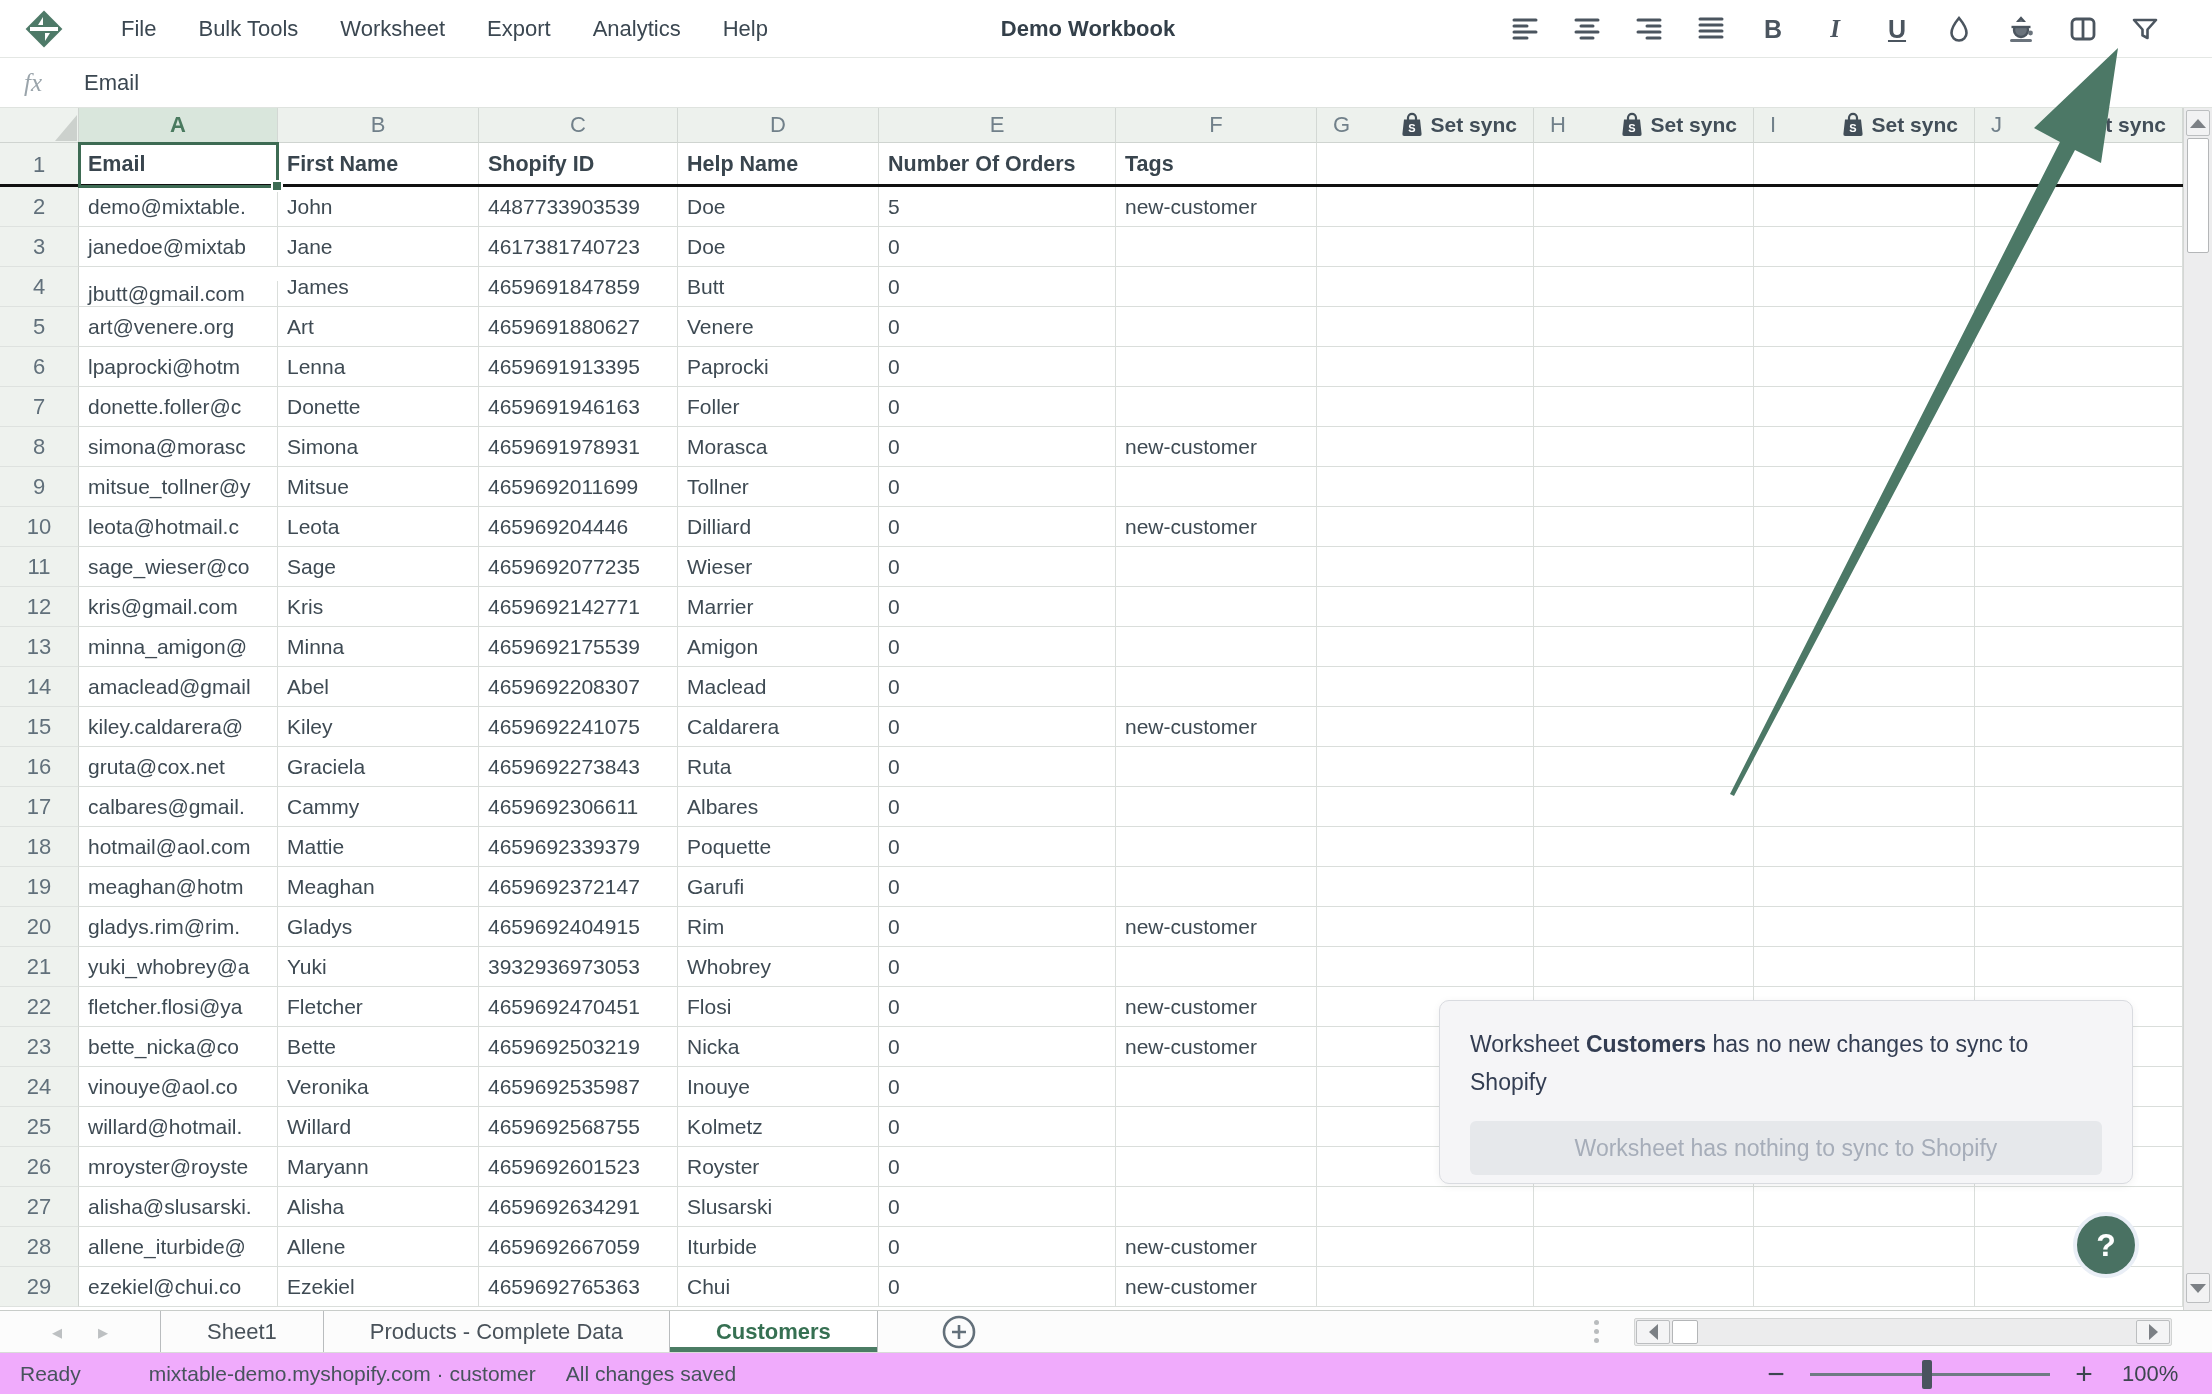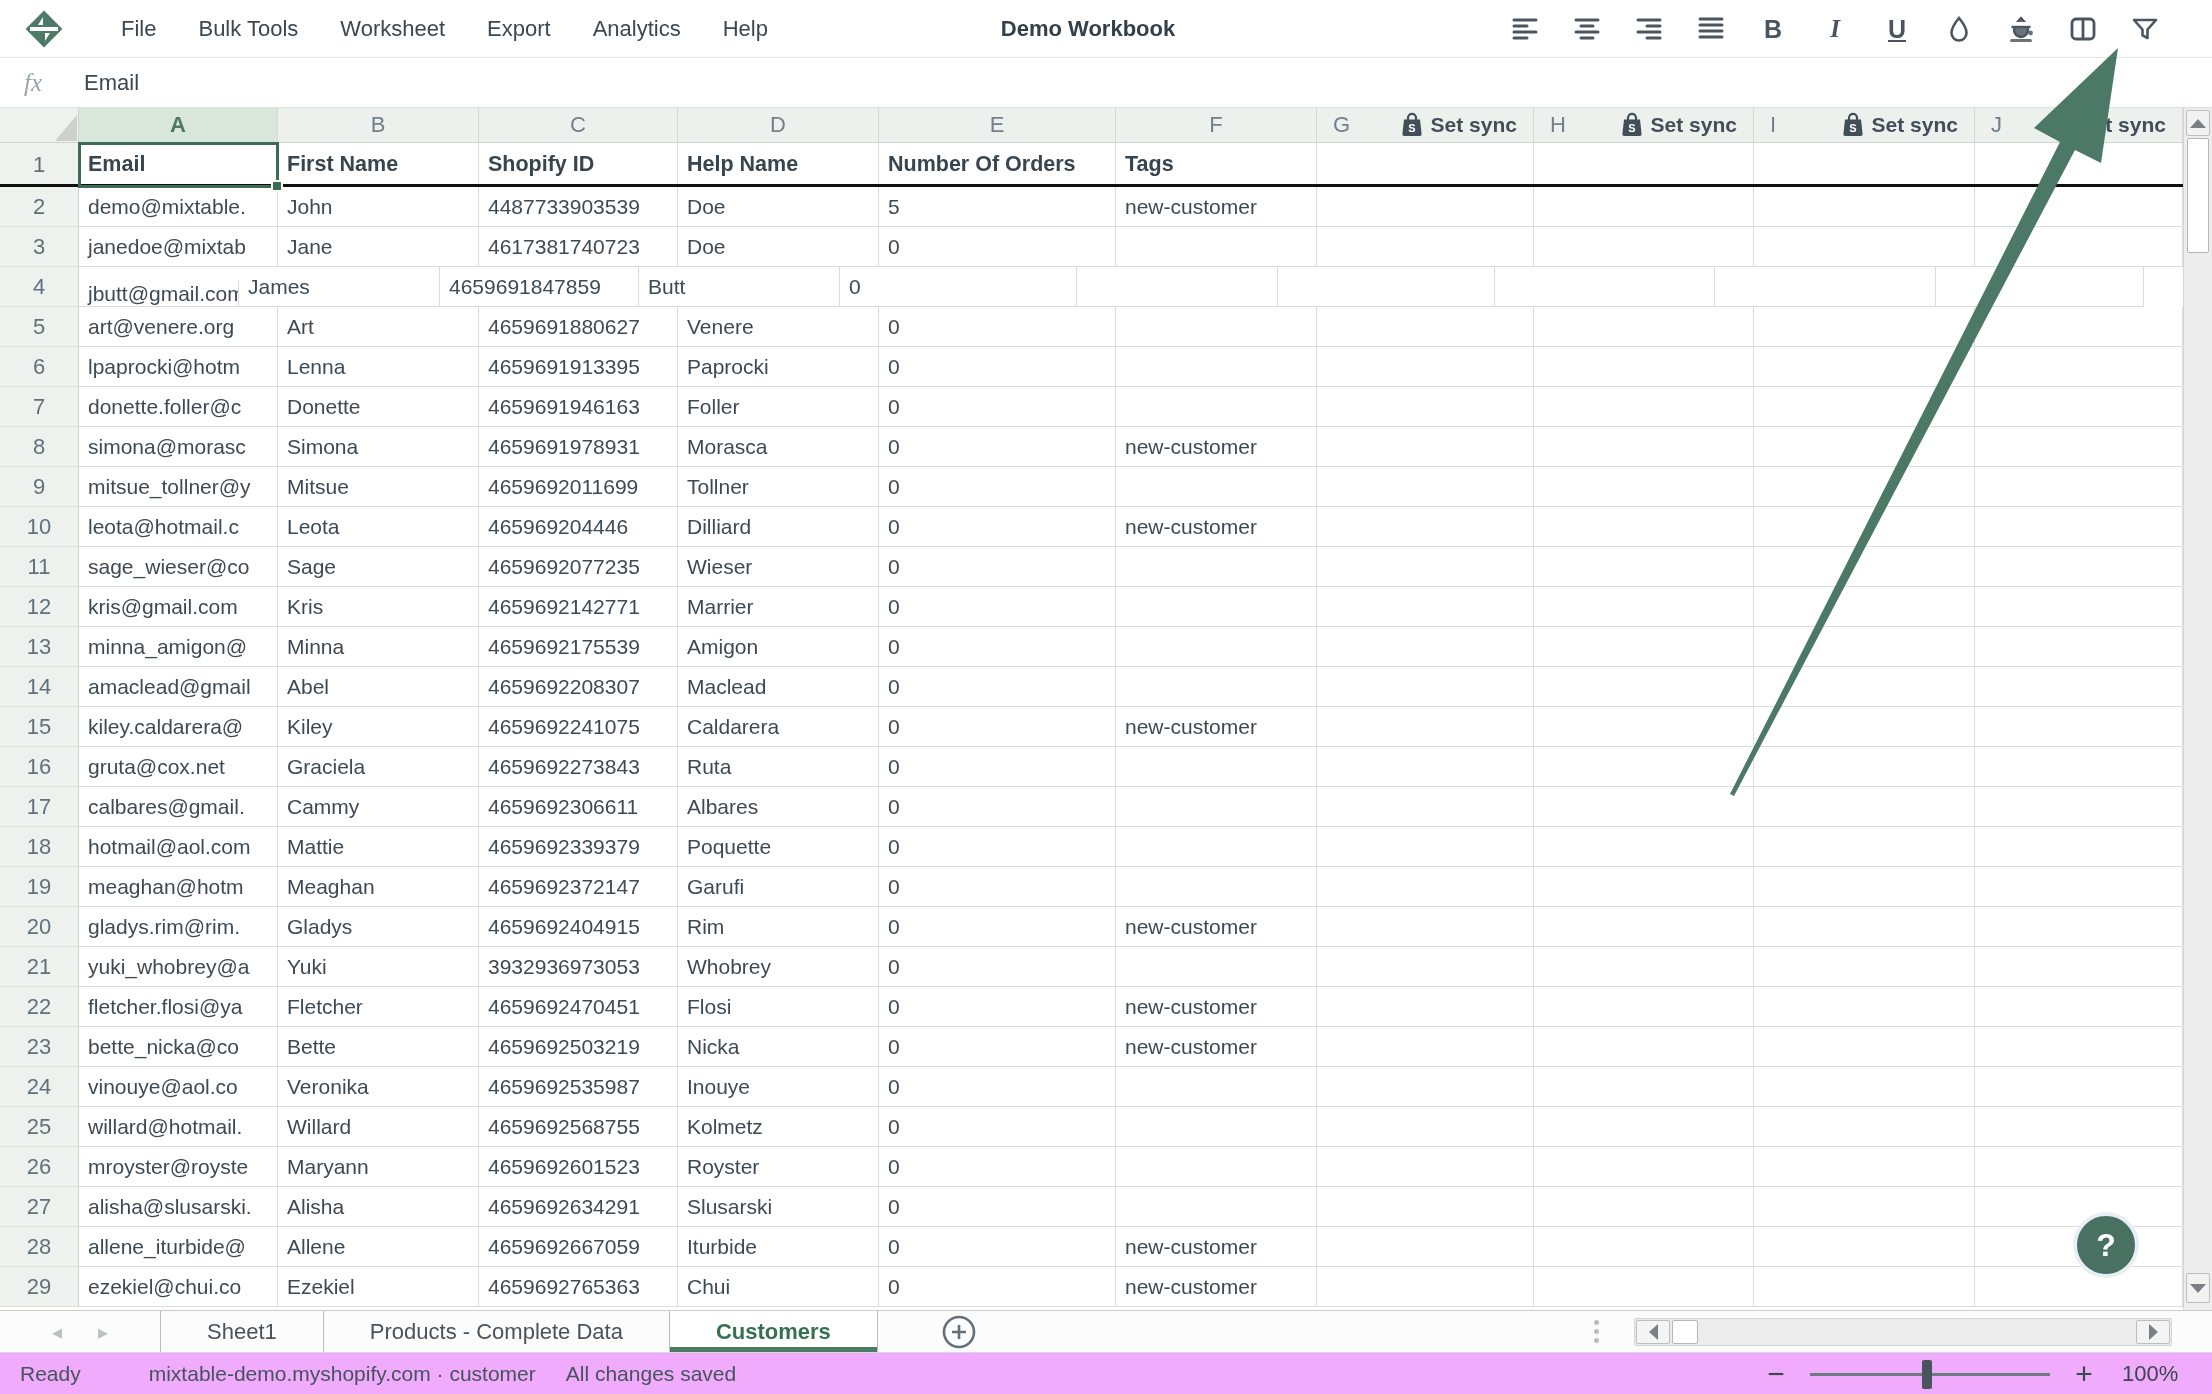--- a/index.html
+++ b/index.html
@@ -278,21 +278,21 @@
           <div class="cell" style="width: 201px;">Doe</div>
           <div class="cell" style="width: 237px;">0</div>
           <div class="cell" style="width: 201px;"></div>
           <div class="cell" style="width: 217px;"></div>
           <div class="cell" style="width: 220px;"></div>
           <div class="cell" style="width: 221px;"></div>
           <div class="cell" style="width: 208px;"></div>
         </div>
         <div class="grow">
           <div class="rn">4</div>
-          <div class="cell" style="width: 160px; margin-top: 14px;">jbutt@gmail.com</div>
+          <div class="cell" style="width: 199px; margin-top: 14px;">jbutt@gmail.com</div>
           <div class="cell" style="width: 201px;">James</div>
           <div class="cell" style="width: 199px;">4659691847859</div>
           <div class="cell" style="width: 201px;">Butt</div>
           <div class="cell" style="width: 237px;">0</div>
           <div class="cell" style="width: 201px;"></div>
           <div class="cell" style="width: 217px;"></div>
           <div class="cell" style="width: 220px;"></div>
           <div class="cell" style="width: 221px;"></div>
           <div class="cell" style="width: 208px;"></div>
         </div>
@@ -630,20 +630,26 @@
       <div class="vs-up">
           <span class="tri-up"></span>
         </div>
       <div class="vs-thumb"></div>
       <div class="vs-down">
           <span class="tri-down"></span>
         </div>
     </div>
   </div>
 
+  <div class="tooltip">
+    <div class="tooltip-text">
+      <span>Worksheet </span><b>Customers</b><span> has no new changes to sync to Shopify</span>
+    </div>
+    <div class="tooltip-btn">Worksheet has nothing to sync to Shopify</div>
+  </div>
 
   <svg class="arrow-svg" viewBox="0 0 2212 1394">
     <polygon points="2118,48 2034,128 2060,142 1730,794 1734,796 2075,150 2101,163" fill="#4c7866"></polygon>
   </svg>
 
   <div class="help-btn">?</div>
 
   <div class="tabbar">
     <div class="tab-chevrons">
       <span class="chev">◂</span>

